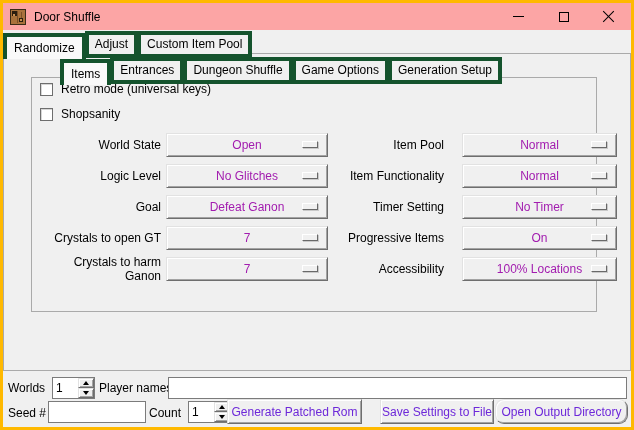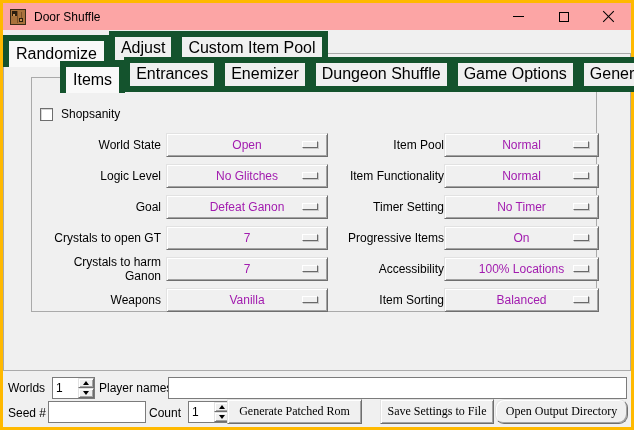--- a/index.html
+++ b/index.html
@@ -26,22 +26,22 @@
   .glyph-close::before{ transform:rotate(45deg); }
   .glyph-close::after{ transform:rotate(-45deg); }
 
   .content{ position:relative; width:628px; height:397px; background:#f0f0f0; }
 
   
   .tabbar{ position:absolute; display:flex; align-items:flex-end; z-index:4; }
   .tabbar.outer{ top:1px; left:0; }
   .tabbar.inner{ top:27px; left:28px;padding-left:29px; }
   .tab{
-    font-size:16px; color:#000; background:#f0f0f0;
-    border:6px solid #14532d; margin-right:-1px;
+    font-size:12px; color:#000; background:#f0f0f0;
+    border:4px solid #14532d; margin-right:-1px;
     padding:2px 6px 3px; white-space:nowrap; position:relative; cursor:default;
   }
   .tab.active{
     background:#f9f9f9; padding:4px 7px 4px; margin-bottom:-1px;
     border-bottom:none; z-index:6;
   }
   .pane{ position:absolute; border:1px solid #aaaaaa; background:#f0f0f0; }
   .pane.outer{ top:23px; left:0; width:628px; height:318px; z-index:1; }
   .pane.inner{ top:47px; left:28px; width:566px; height:235px; z-index:2; }
 
@@ -62,21 +62,21 @@
   .raised{
     background:#f0f0f0; border:1px solid;
     border-color:#e2e2e2 #6e6e6e #6e6e6e #e2e2e2;
     box-shadow: inset 1px 1px 0 #ffffff, inset -1px -1px 0 #a3a3a3;
   }
   .dropdown{
     position:relative; height:24px; display:flex; align-items:center; justify-content:center;
     font-size:12px; color:#a21caf; cursor:default;
   }
   .dropdown.l{ width:162px; margin-left:5px; }
-  .dropdown.r{ width:155px; margin-left:0; }
+  .dropdown.r{ width:155px; margin-left:18px; }
   .dd-indicator{
     position:absolute; right:9px; top:50%; margin-top:-4px;
     width:16px; height:7px; background:#f0f0f0;
     border:1px solid; border-color:#ffffff #696969 #696969 #ffffff;
     box-shadow:1px 1px 0 #c9c9c9;
   }
 
   
   .bottom-bar{ position:absolute; left:0; top:341px; width:628px; height:56px; z-index:3; }
   .blabel{ position:absolute; font-size:12px; color:#000; line-height:22px; }
@@ -85,22 +85,22 @@
     border:1px solid #7b7b7b; font-size:12px; color:#000;
     padding:0 3px; font-family:"Liberation Sans", sans-serif; outline:none;
   }
   .spinbox{ position:absolute; height:22px; background:#ffffff; border:1px solid #7b7b7b; }
   .spin-value{ position:absolute; left:3px; top:0; line-height:20px; font-size:12px; color:#000; }
   .spin-btns{ position:absolute; right:0; top:0; bottom:0; width:16px; display:flex; flex-direction:column; }
   .spin-btn{ flex:1 1 50%; display:flex; align-items:center; justify-content:center; }
   .tri-up{ width:0; height:0; border-left:3px solid transparent; border-right:3px solid transparent; border-bottom:4px solid #000; }
   .tri-down{ width:0; height:0; border-left:3px solid transparent; border-right:3px solid transparent; border-top:4px solid #000; }
   .push-btn{
-    position:absolute; height:25px; font-size:12px; color:#000000;
-    display:flex; align-items:center; justify-content:center; cursor:default; white-space:nowrap;font-family:Liberation Serif, serif;
+    position:absolute; height:25px; font-size:12px; color:#6d28d9;
+    display:flex; align-items:center; justify-content:center; cursor:default; white-space:nowrap;
   }
 </style>
 </head>
 <body>
 
 <div class="window">
 
   <div class="titlebar">
     <svg class="app-icon" viewBox="0 0 16 16">
       <rect x="0" y="0" width="16" height="16" fill="#3a2a16"></rect>
@@ -131,27 +131,30 @@
     <div class="tabbar outer">
       <div class="tab active">Randomize</div>
       <div class="tab">Adjust</div>
       <div class="tab">Custom Item Pool</div>
     </div>
     <div class="pane outer"></div>
 
     <div class="tabbar inner">
       <div class="tab active">Items</div>
       <div class="tab">Entrances</div>
-      <div class="tab">Enemizer</div>
       <div class="tab">Dungeon Shuffle</div>
       <div class="tab">Game Options</div>
       <div class="tab">Generation Setup</div>
     </div>
     <div class="pane inner"></div>
 
+    <div class="check-row" style="top:52px;">
+      <div class="checkbox"></div>
+      <span class="check-label">Retro mode (universal keys)</span>
+    </div>
     <div class="check-row" style="top:77px;">
       <div class="checkbox"></div>
       <span class="check-label">Shopsanity</span>
     </div>
 
     <div class="settings">
       <div class="srow">
         <div class="slabel l">World State</div>
         <div class="dropdown l raised">
           <span>Open</span>
@@ -201,32 +204,20 @@
       </div>
       <div class="srow">
         <div class="slabel l">Crystals to harm Ganon</div>
         <div class="dropdown l raised">
           <span>7</span>
           <span class="dd-indicator"></span>
         </div>
         <div class="slabel r">Accessibility</div>
         <div class="dropdown r raised">
           <span>100% Locations</span>
-          <span class="dd-indicator"></span>
-        </div>
-      </div>
-      <div class="srow">
-        <div class="slabel l">Weapons</div>
-        <div class="dropdown l raised">
-          <span>Vanilla</span>
-          <span class="dd-indicator"></span>
-        </div>
-        <div class="slabel r">Item Sorting</div>
-        <div class="dropdown r raised">
-          <span>Balanced</span>
           <span class="dd-indicator"></span>
         </div>
       </div>
     </div>
 
     <div class="bottom-bar">
       <span class="blabel" style="left:5px; top:6px;">Worlds</span>
       <div class="spinbox" style="left:49px; top:6px; width:43px;">
         <span class="spin-value">1</span>
         <div class="spin-btns">

